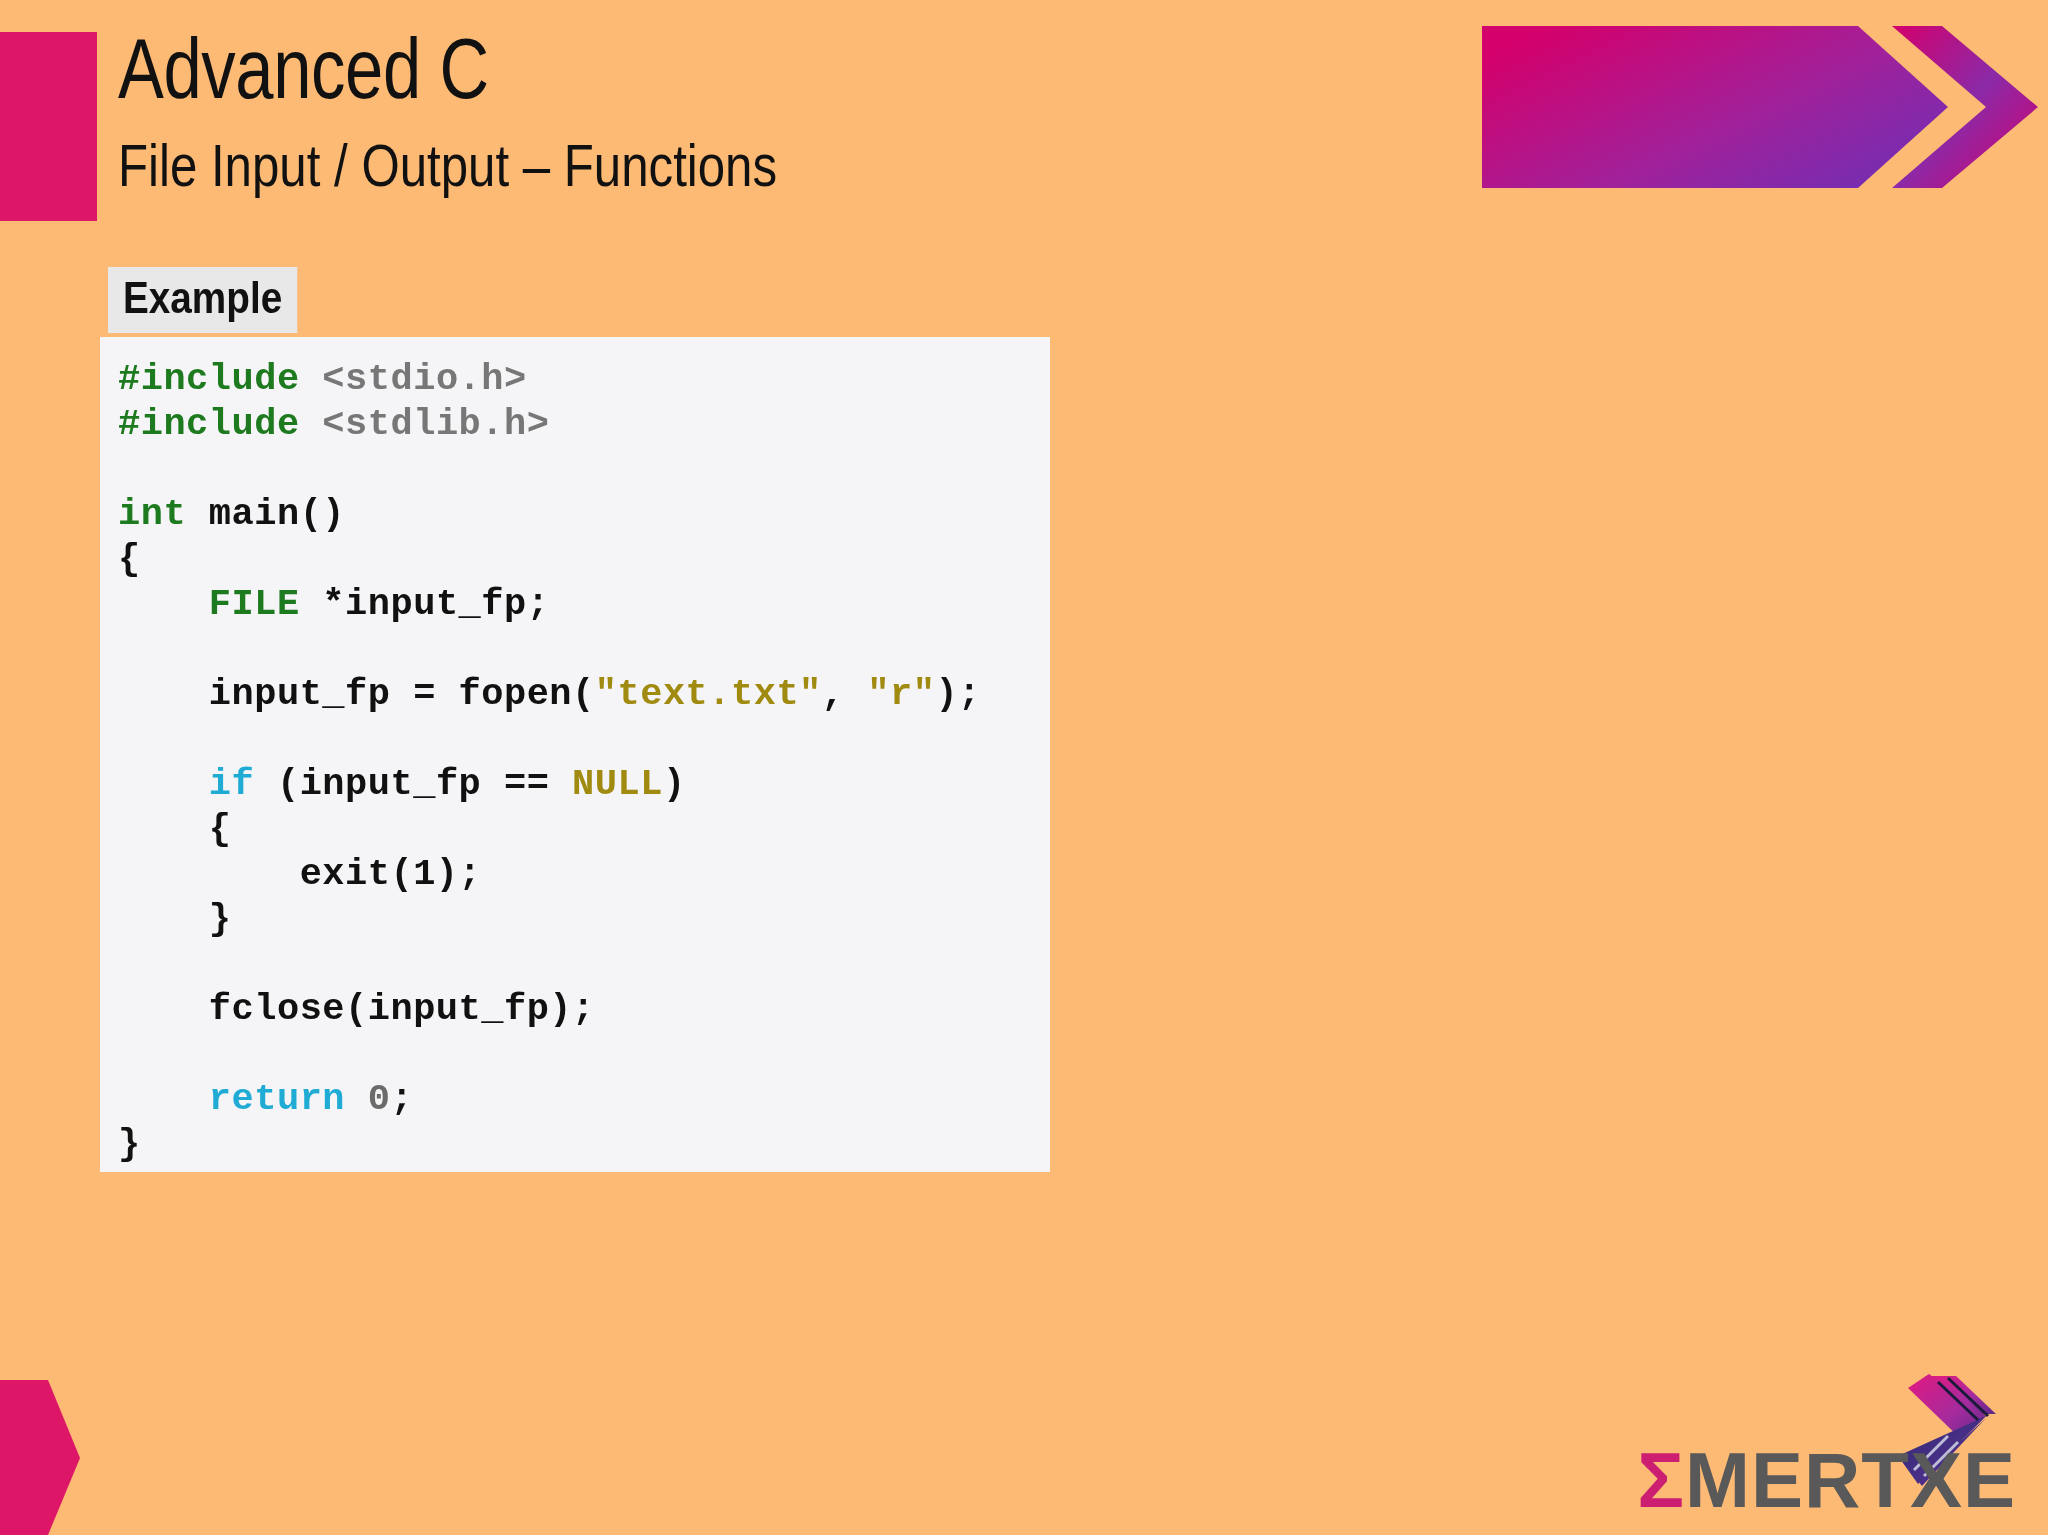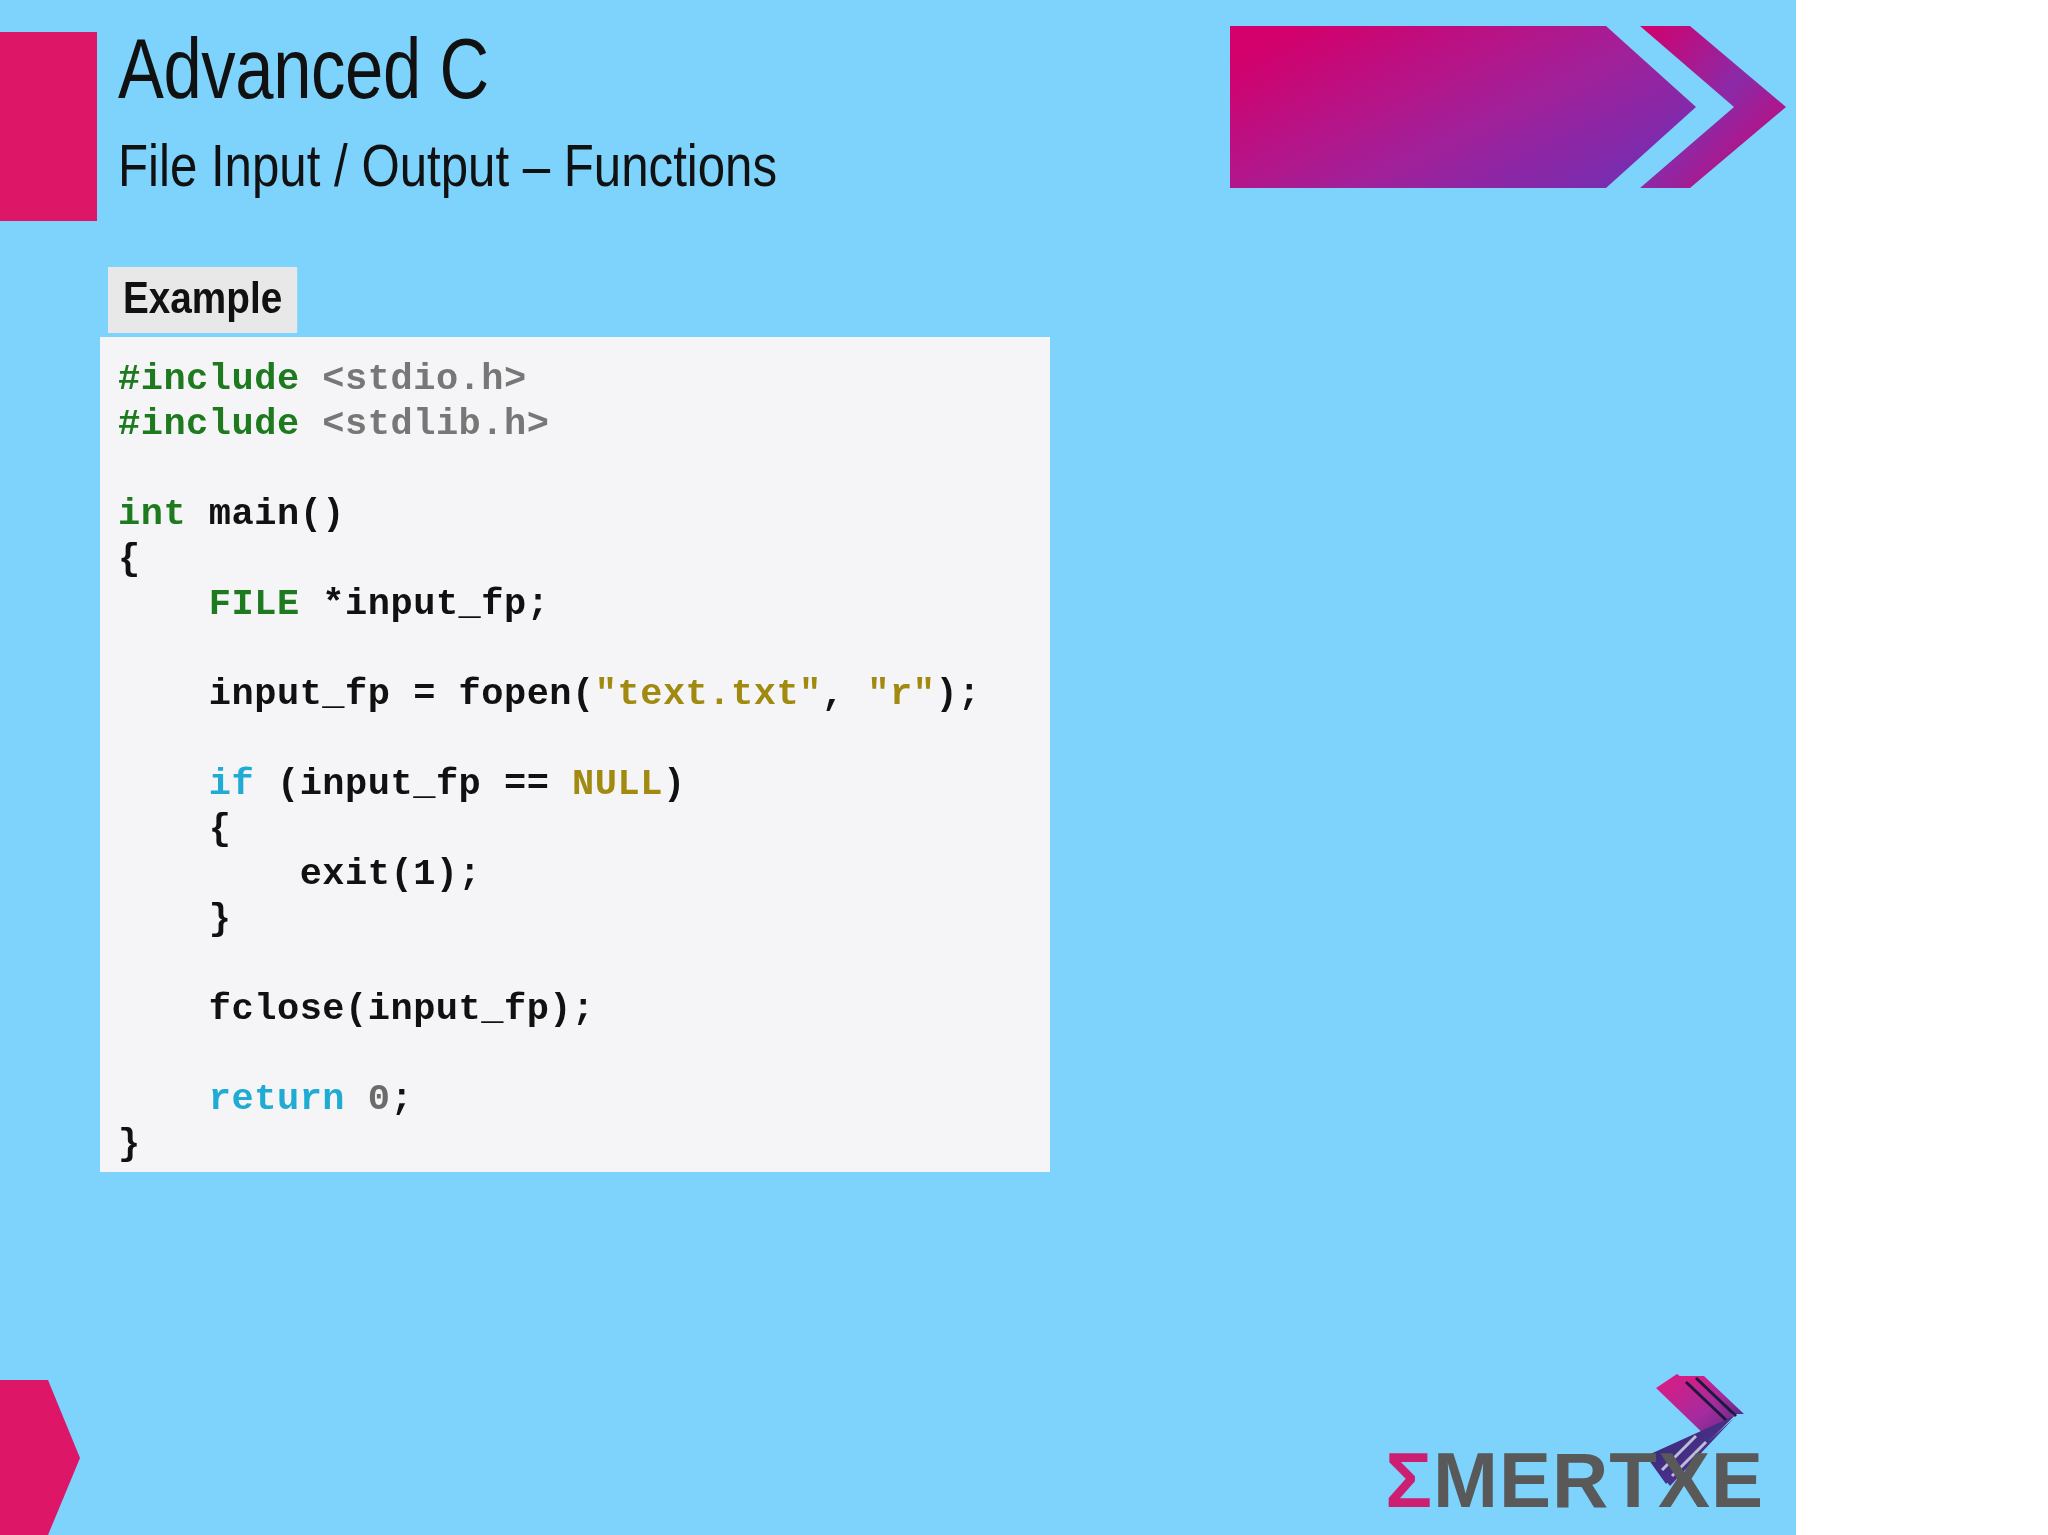--- a/index.html
+++ b/index.html
@@ -3,21 +3,21 @@
 <meta charset="utf-8">
 <title>Advanced C — File Input / Output</title>
 <style>
   * { margin:0; padding:0; box-sizing:border-box; }
   html,body {
     width:2048px; height:1535px;
     background:#ffffff;
     font-family:"Liberation Sans", sans-serif;
     overflow:hidden;
   }
-  .slide { position:relative; width:1796px; height:1535px; background:#7dd3fc; }
+  .slide { position:relative; width:2048px; height:1535px; background:#fdba74; }
 
   
   .title-accent-bar{
     position:absolute; left:0; top:32px;
     width:97px; height:189px;
     background:#dd1667;
   }
   .title-block{
     position:absolute; left:118px; top:20px; width:1000px;
   }

